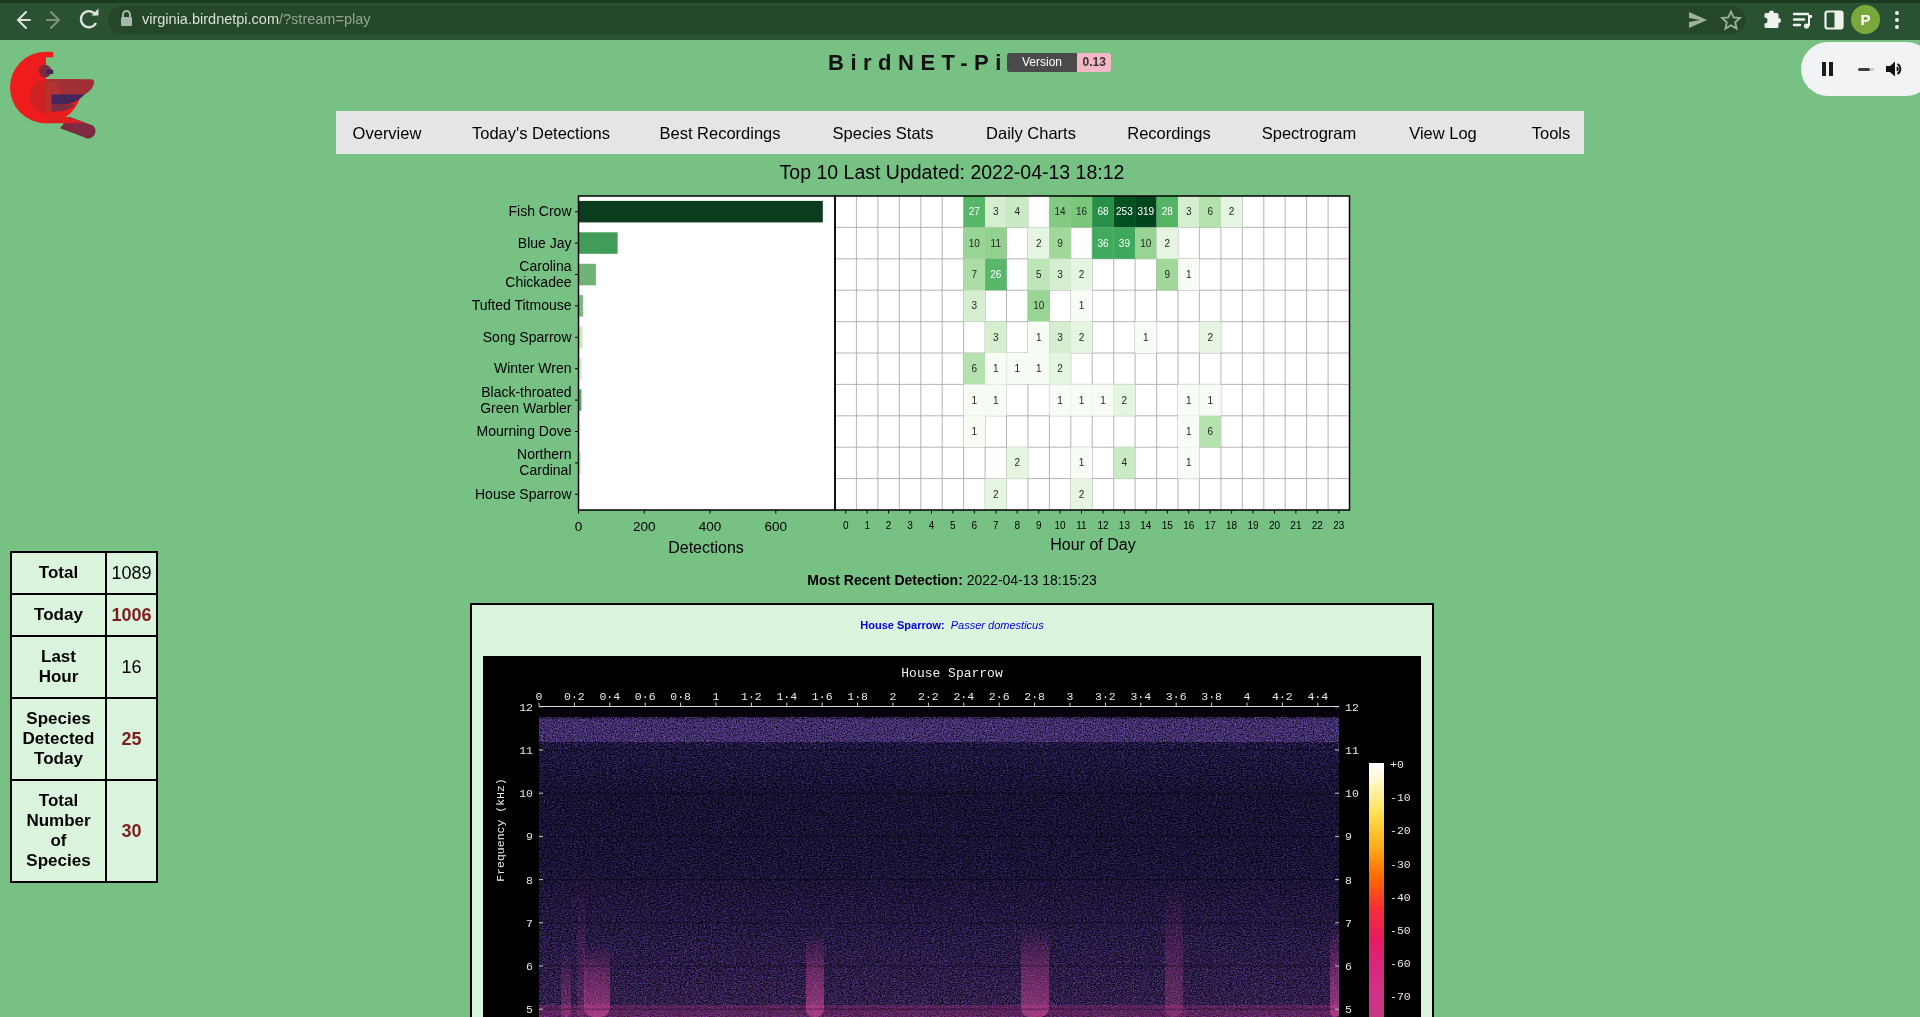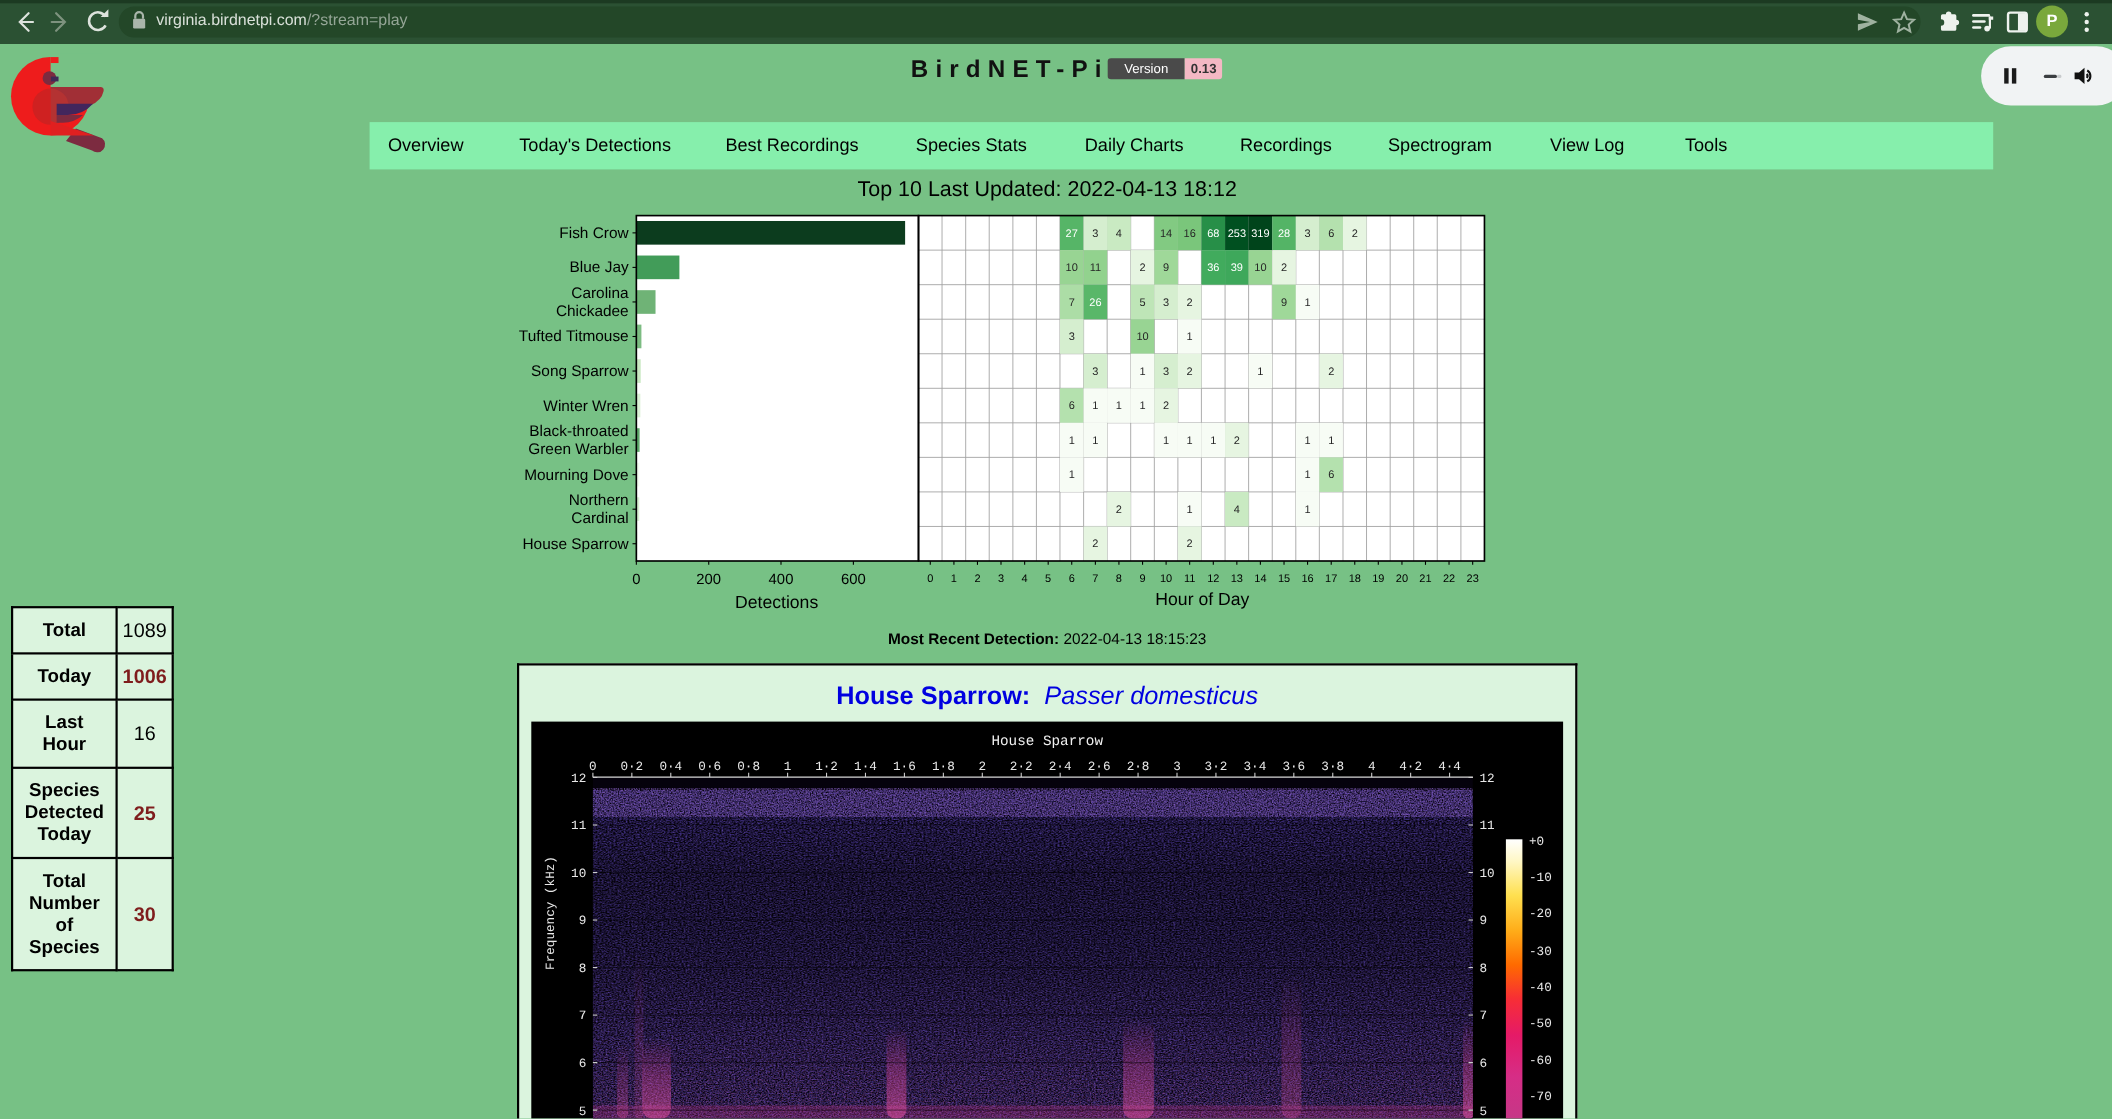--- a/index.html
+++ b/index.html
@@ -2,21 +2,21 @@
 <html><head><meta charset="utf-8"><title>BirdNET-Pi</title>
 <style>
 *{margin:0;padding:0;box-sizing:border-box;}
 html,body{width:1920px;height:1017px;overflow:hidden;}
 body{background:#77c185;font-family:"Liberation Sans",sans-serif;position:relative;}
 .chrome{position:absolute;left:0;top:0;width:1920px;height:40px;background:#2b5133;}
 .chrome .topstrip{position:absolute;left:0;top:0;width:1920px;height:3px;background:#1c3a22;}
 .urlpill{position:absolute;left:108px;top:6px;width:1638px;height:28px;border-radius:14px;background:#234728;}
 .navicon{position:absolute;top:3px;width:34px;height:34px;display:flex;align-items:center;justify-content:center;}
 .page{position:absolute;left:0;top:40px;width:1920px;height:977px;}
-.menu{position:absolute;left:336px;top:111px;width:1476px;height:43px;background:#86efac;}
+.menu{position:absolute;left:336px;top:111px;width:1248px;height:43px;background:#e5e5e5;}
 .menu span{position:absolute;top:50%;transform:translate(-50%,-50%);font-size:16.5px;color:#000;white-space:nowrap;}
 .vbadge{position:absolute;left:1007px;top:53px;height:19px;font-size:12px;line-height:19px;}
 .vbadge .l{background:#4a4a4a;color:#fff;border-radius:3px 0 0 3px;padding:0 15px;float:left;}
 .vbadge .r{background:#f4b8c4;color:#333;border-radius:0 3px 3px 0;padding:0 5.5px;float:left;font-weight:bold;}
 .stats{position:absolute;left:10px;top:551px;border-collapse:collapse;}
 .stats td{border:2px solid #000;background:#dbf4de;text-align:center;vertical-align:middle;}
 .stats td.k{width:95px;font-weight:bold;font-size:17px;line-height:20px;padding:10px 6px;}
 .stats td.v{width:51px;font-size:18px;padding:4px;}
 .blue{color:#7f1d1d;font-weight:bold;margin-top:41px;}
 .sppanel{position:absolute;left:470px;top:603px;width:964px;height:414px;background:#dbf4de;border:2px solid #000;border-bottom:none;}
@@ -379,21 +379,21 @@
         <td class="k">Species<br>Detected<br>Today</td>
         <td class="v blue">25</td>
       </tr>
 <tr>
         <td class="k">Total<br>Number<br>of<br>Species</td>
         <td class="v blue">30</td>
       </tr>
 </tbody>
   </table>
 <div class="sppanel">
-<div style="text-align:center;margin-top:14px;font-size:23px;color:#0000e0;"><b>House Sparrow:</b>&nbsp; <i>Passer domesticus</i></div>
+<div style="text-align:center;margin-top:14px;font-size:11px;color:#0000e0;"><b>House Sparrow:</b>&nbsp; <i>Passer domesticus</i></div>
 </div>
 <svg width="1920" height="1017" viewBox="0 0 1920 1017" style="position:absolute;left:0;top:0;font-family:&quot;Liberation Mono&quot;,monospace;">
 <defs>
 <filter id="nzA" x="0" y="0" width="100%" height="100%">
         <feTurbulence type="fractalNoise" baseFrequency="0.55 0.85" numOctaves="2" seed="11"></feTurbulence>
         <feColorMatrix type="matrix" values="0 0 0 0 0.095  0 0 0 0 0.055  0 0 0 0 0.43  1.5 0 0 0 -0.45"></feColorMatrix>
       </filter>
 <filter id="nzB" x="0" y="0" width="100%" height="100%">
         <feTurbulence type="fractalNoise" baseFrequency="0.9 0.8" numOctaves="2" seed="29"></feTurbulence>
         <feColorMatrix type="matrix" values="0 0 0 0 0.38  0 0 0 0 0.19  0 0 0 0 0.72  2.4 0 0 0 -1.6"></feColorMatrix>

